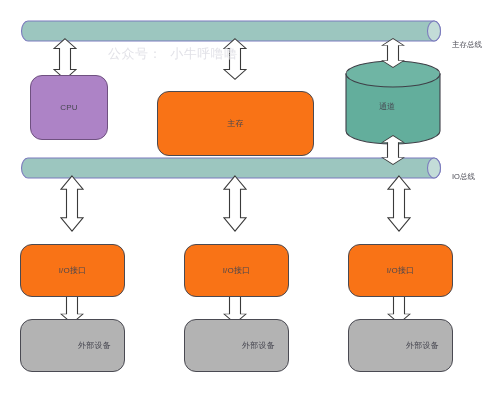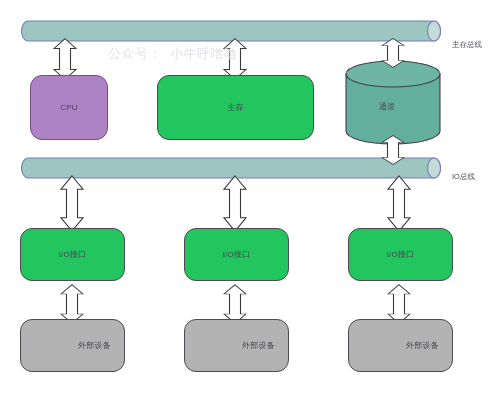--- a/index.html
+++ b/index.html
@@ -33,22 +33,23 @@
     text-align: center;
     line-height: 1.2;
     border: 1px solid #555555;
     border-radius: 12px;
   }
   .node-cpu {
     background: #ad83c6;
     border-color: #6f5180;
   }
   .node-teal {
-    background: #22c55e;
+    background: #f97316;
     border-color: #4a4a52;
+    margin-top: 16px;
   }
   .node-gray {
     background: #b3b3b3;
     border-color: #4a4a52;
     padding-left: 44px;
   }
   .bus-label {
     position: absolute;
     font-size: 7.5px;
     color: #474751;

